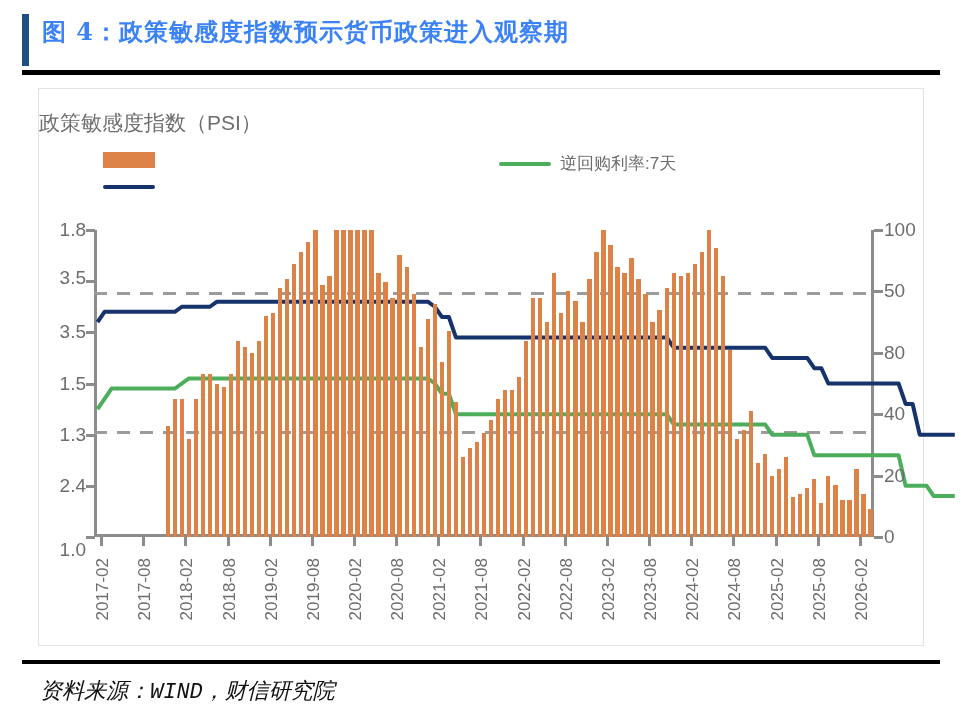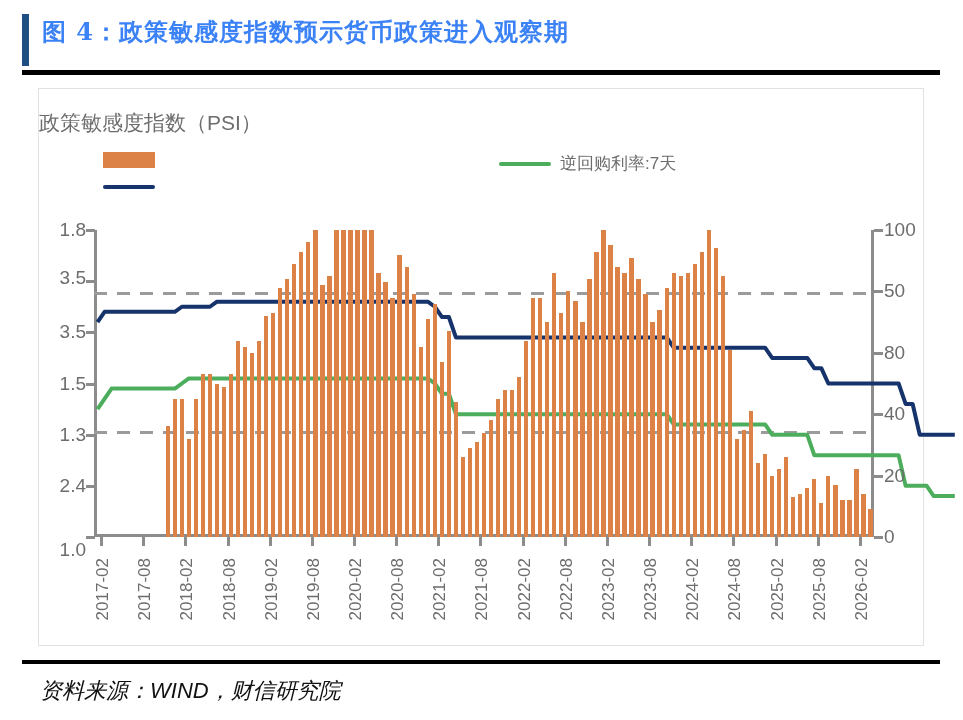--- a/index.html
+++ b/index.html
@@ -21,21 +21,21 @@
     white-space:nowrap;
   }
   .hr-top{
     position:absolute;left:22px;top:70px;width:918px;height:5px;background:#000;
   }
   .hr-bottom{
     position:absolute;left:22px;top:660px;width:918px;height:4px;background:#000;
   }
   .source{
     position:absolute;left:40px;top:676px;
-    font-family:Liberation Sans, sans-serif;
+    font-family:Liberation Mono, monospace;
     font-style:italic;font-size:22px;color:#111;white-space:nowrap;
   }
 
   
   .chart-frame{
     position:absolute;left:38px;top:88px;width:886px;height:558px;
     border:1px solid #e2e2e2;background:#ffffff;box-sizing:border-box;
   }
   .chart-title{
     position:absolute;left:0;top:20px;width:886px;text-align:left;

